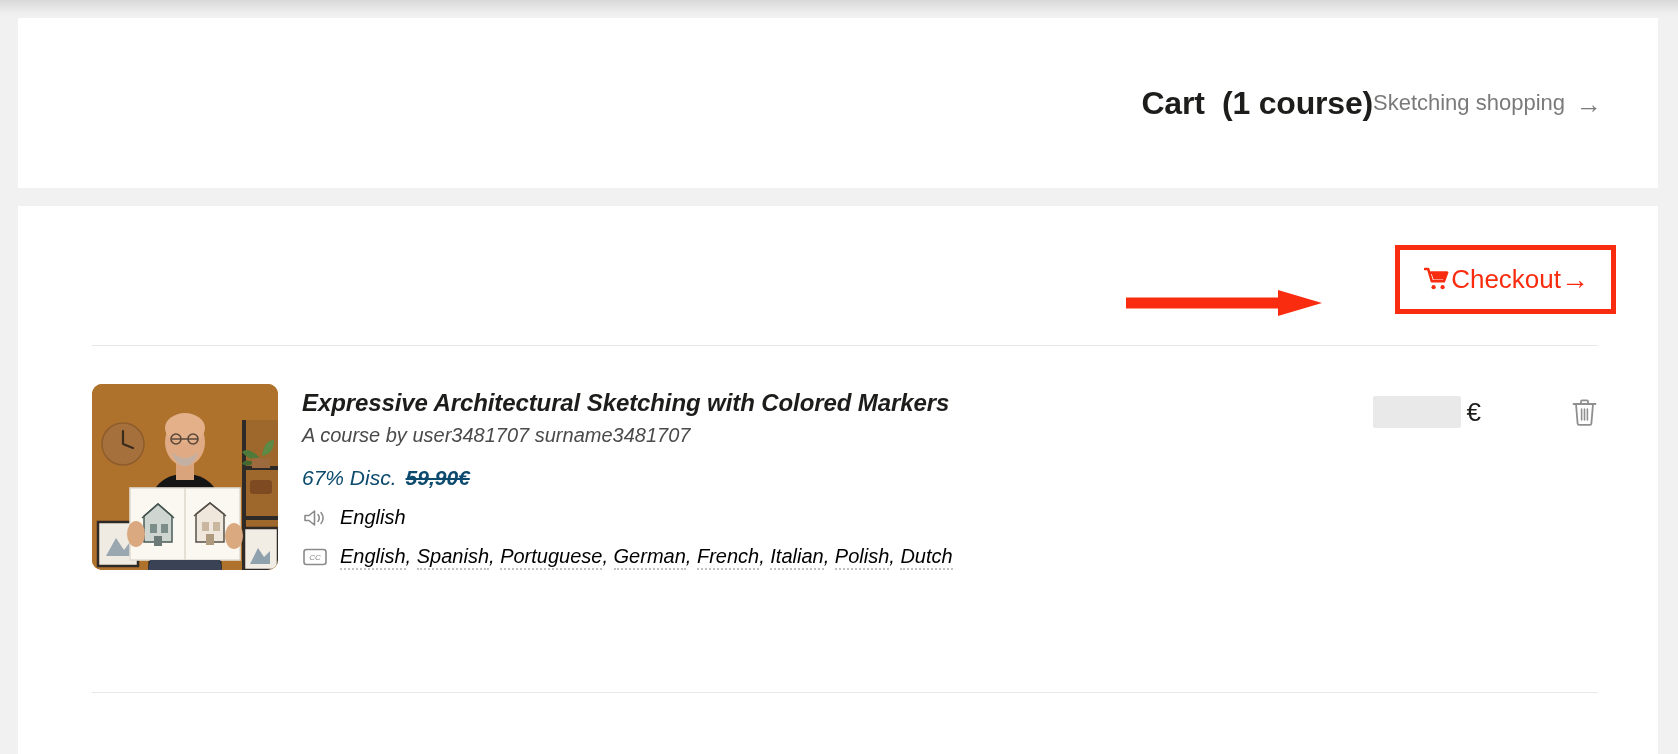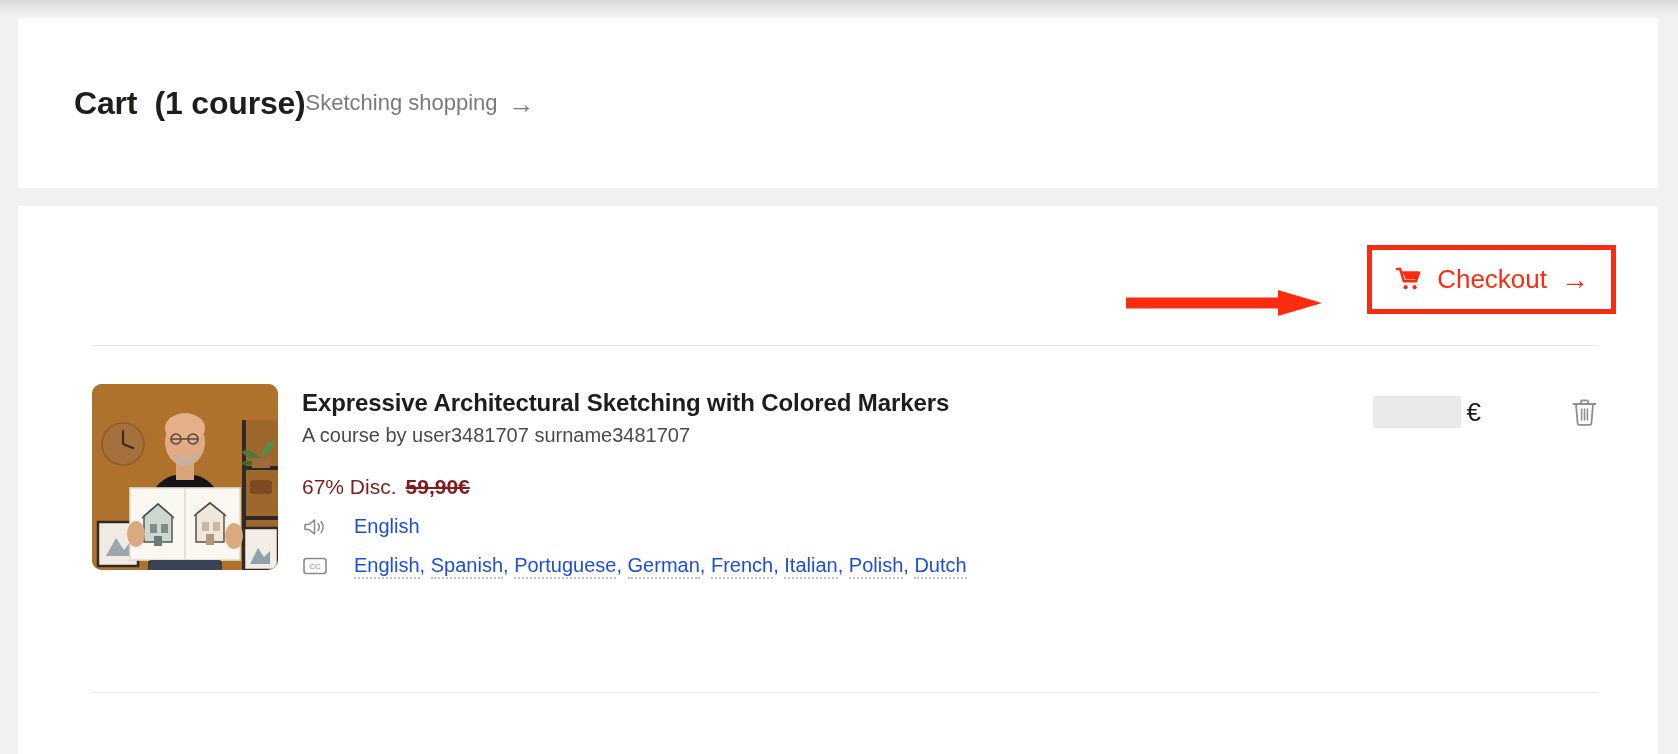--- a/index.html
+++ b/index.html
@@ -44,21 +44,21 @@
     box-sizing: border-box;
   }
   .header-inner {
     position: absolute;
     left: 56px;
     right: 56px;
     top: 0;
     bottom: 0;
     display: flex;
     align-items: center;
-    justify-content: flex-start;
+    justify-content: flex-end;
   }
   .cart-title {
     font-size: 32px;
     font-weight: bold;
     color: #1d1d1b;
     letter-spacing: -0.2px;
     white-space: pre;
   }
   .continue-link {
     display: inline-flex;
@@ -103,21 +103,21 @@
     border: 5px solid #f92c0f;
     box-sizing: border-box;
     padding: 14px 22px 14px 24px;
     display: inline-flex;
     align-items: center;
     background: #ffffff;
   }
   .checkout-btn {
     display: inline-flex;
     align-items: center;
-    gap: 14px;
+    gap: 0;
     background: transparent;
     border: 0;
     padding: 0;
     margin: 0;
     color: #f92c0f;
     font-family: "Liberation Sans", sans-serif;
     font-size: 26px;
     cursor: pointer;
     white-space: nowrap;
   }
@@ -169,51 +169,52 @@
     position: relative;
     background: #b5762f;
   }
   .thumb svg { display: block; width: 186px; height: 186px; }
 
   .course-info {
     margin-left: 24px;
     flex: 1 1 auto;
     min-width: 0;
     padding-top: 4px;
+    font-style: italic;
   }
   .course-title {
     font-size: 24px;
     font-weight: bold;
     color: #1d1d1b;
     line-height: 1.25;
     letter-spacing: -0.1px;
   }
   .course-author {
     font-size: 20px;
     color: #4a4a4a;
     margin-top: 4px;
     line-height: 1.3;
   }
   .price-line {
     margin-top: 18px;
     font-size: 21px;
-    color: #7f1d1d;
+    color: #0c4a6e;
     display: flex;
     align-items: baseline;
     gap: 9px;
   }
-  .price-old { text-decoration: line-through; font-weight: bold; margin-top: 9px; }
+  .price-old { text-decoration: line-through; font-weight: bold; }
 
   .meta-line {
     display: flex;
     align-items: center;
-    gap: 26px;
+    gap: 12px;
     margin-top: 16px;
     font-size: 20px;
-    color: #1d4ed8;
+    color: #000000;
   }
   .meta-icon {
     width: 26px;
     display: inline-flex;
     align-items: flex-end;
     justify-content: center;
     flex: 0 0 26px;
   }
   .subs-list { letter-spacing: 0; }
   .subs-list .lang {

